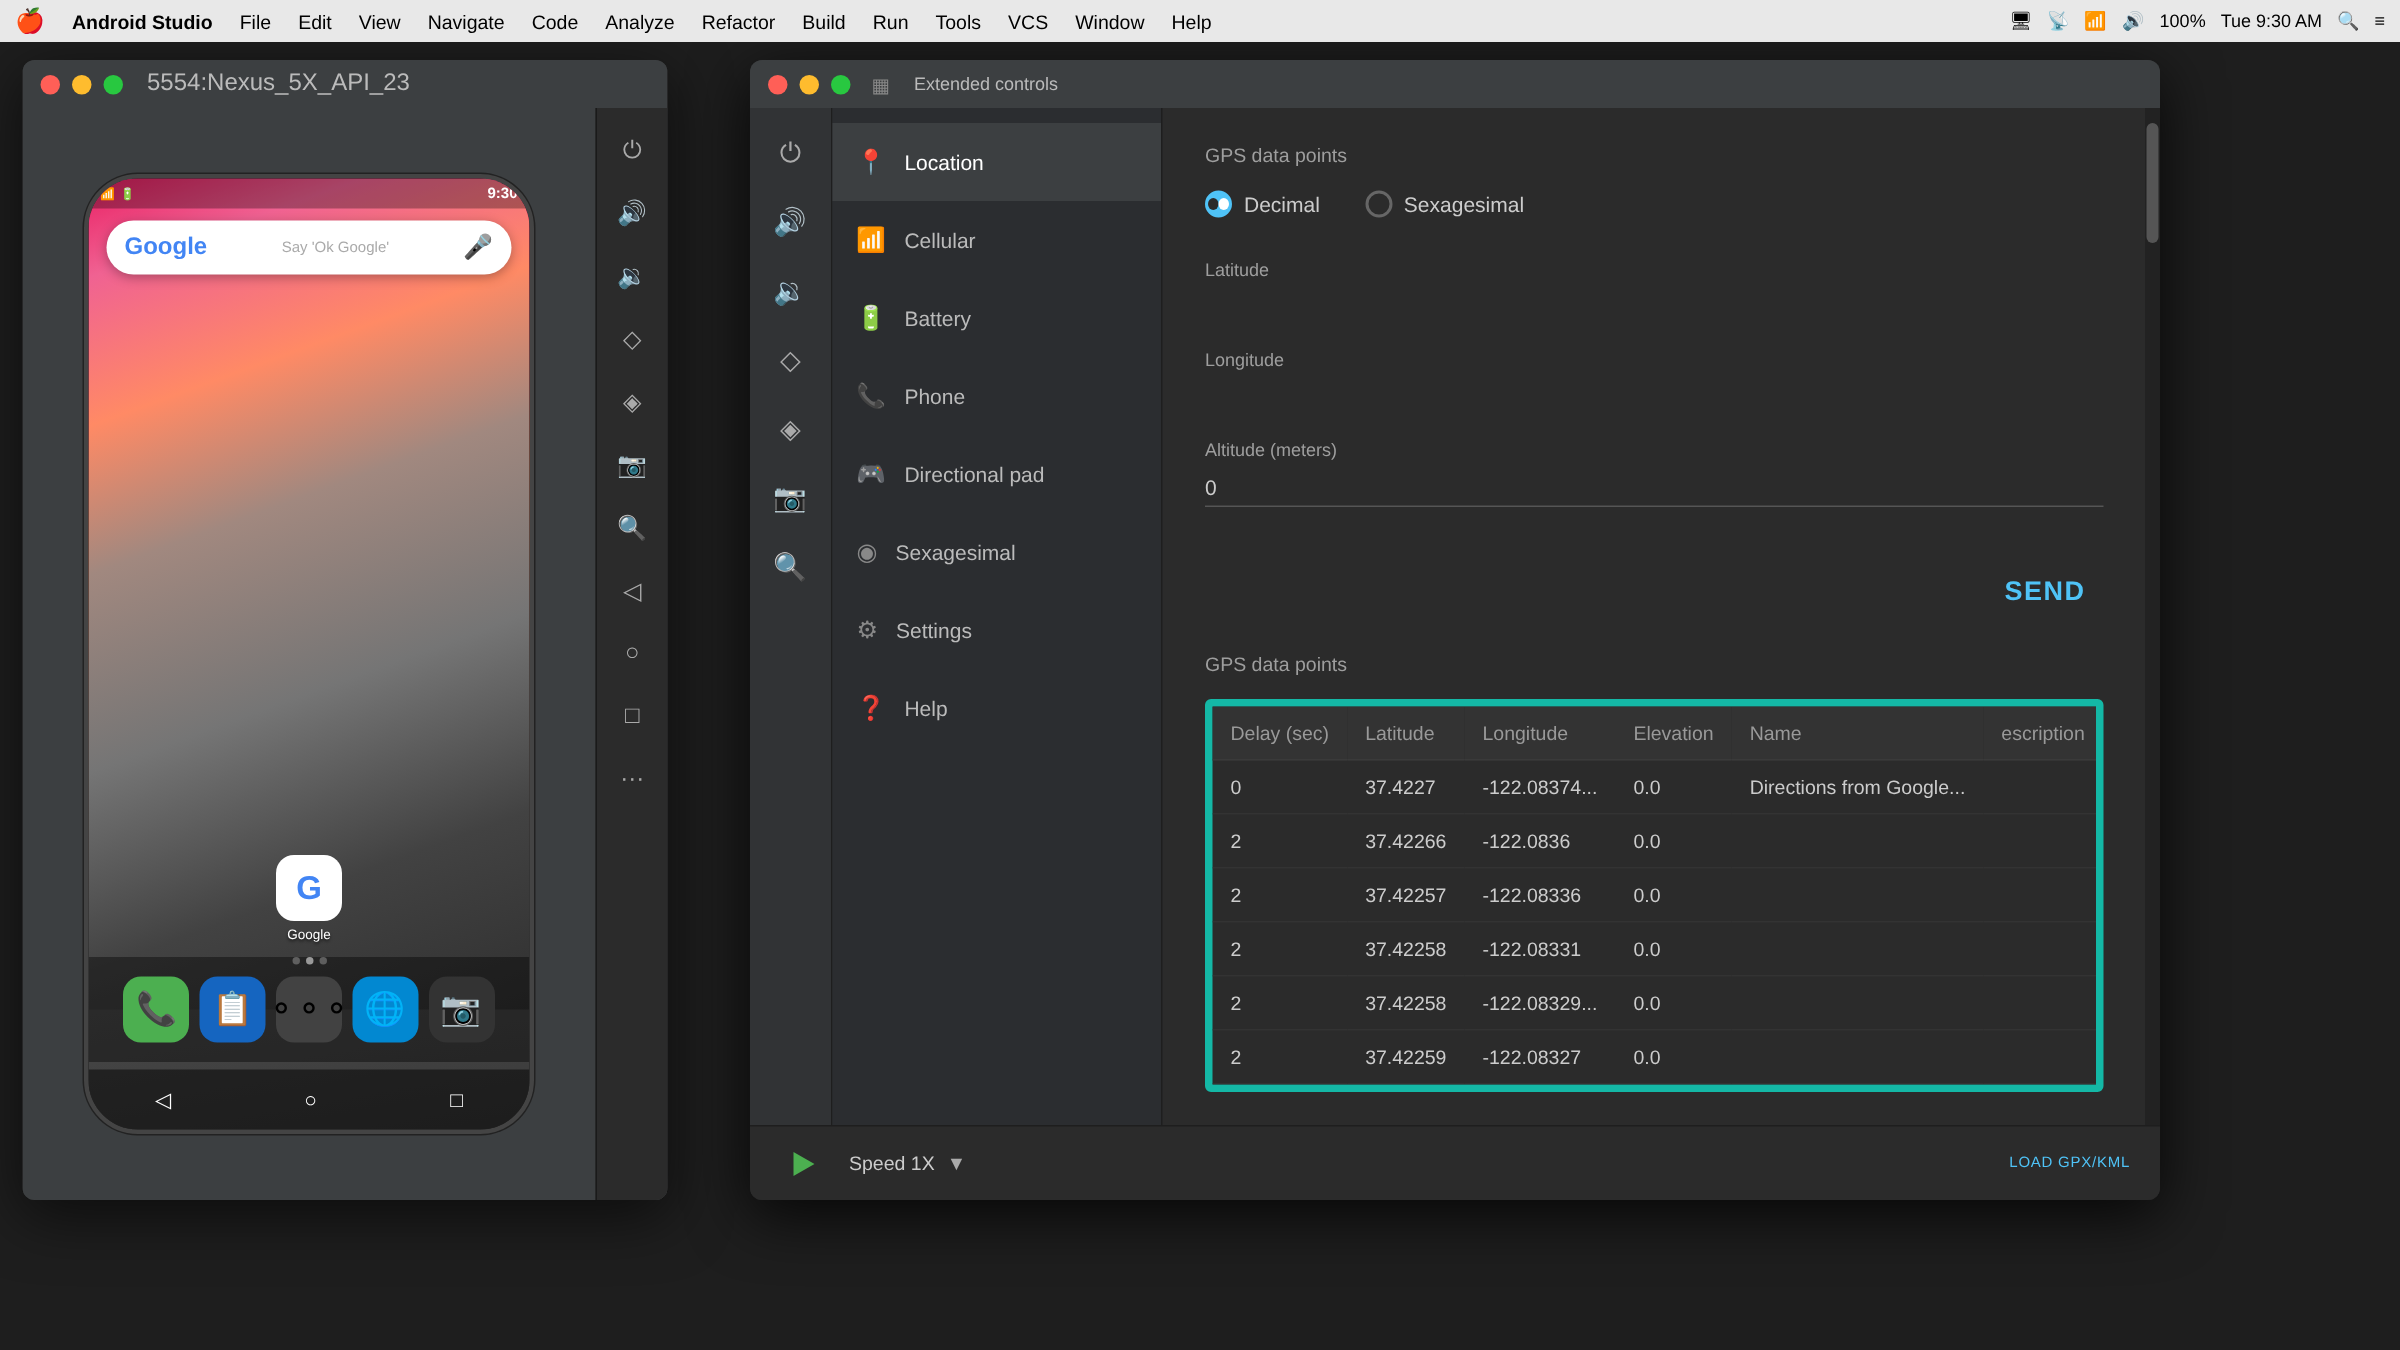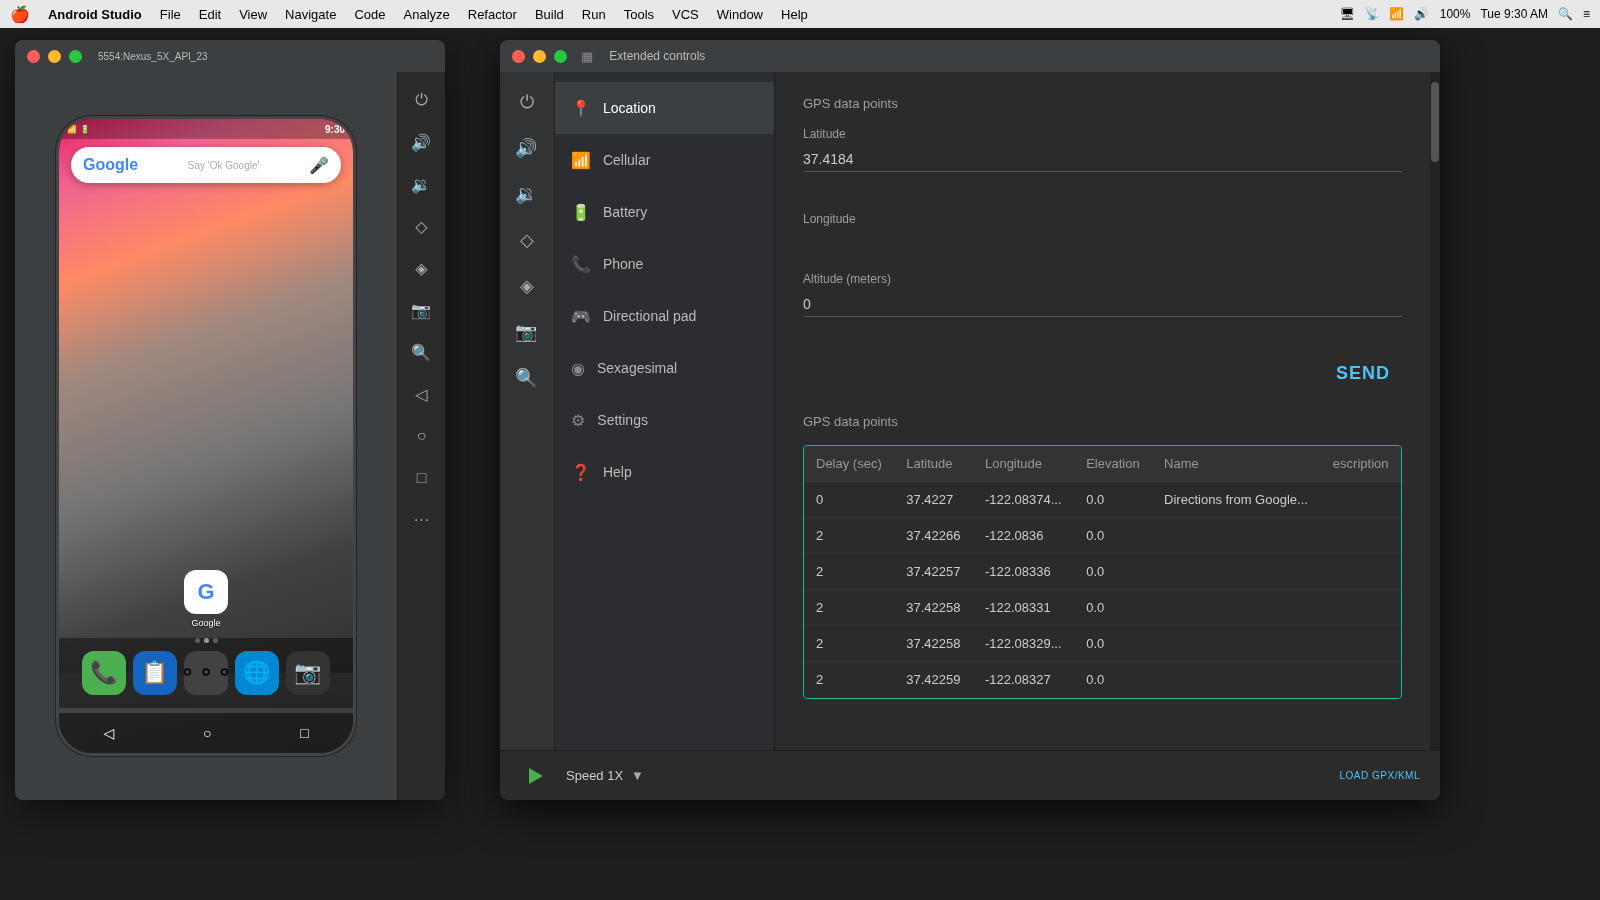--- a/index.html
+++ b/index.html
@@ -59,21 +59,21 @@
       gap: 8px;
     }
     .traffic-light {
       width: 13px; height: 13px; border-radius: 50%;
     }
     .tl-close { background: #ff5f57; }
     .tl-min { background: #febc2e; }
     .tl-max { background: #28c840; }
     .emulator-title {
       color: #bbb;
-      font-size: 10px;
+      font-size: 16px;
       margin-left: 8px;
     }
 
     .emulator-body {
       display: flex;
       align-items: flex-start;
       height: calc(100% - 32px);
       background: #3c3f41;
     }
     .phone-area {
@@ -399,21 +399,21 @@
       color: #4fc3f7;
       font-size: 18px;
       font-weight: 600;
       letter-spacing: 1px;
       cursor: pointer;
       padding: 6px 12px;
     }
 
     
     .gps-table-wrapper {
-      border: 1px solid #14b8a6;
+      border: 5px solid #14b8a6;
       border-radius: 4px;
       overflow: hidden;
       margin-bottom: 20px;
     }
     .gps-table {
       width: 100%;
       border-collapse: collapse;
       font-size: 13px;
     }
     .gps-table thead tr {
@@ -666,25 +666,36 @@
         <span class="sidebar-item-icon">❓</span>
         <span>Help</span>
       </div>
     </div>
 
     <div style="display:flex;flex:1;overflow:hidden;">
       <div class="ext-main">
 
         <div class="section-title">GPS data points</div>
 
+        <div class="radio-group">
+          <div class="radio-option">
+            <div class="radio-circle selected">
+              <div style="width:8px;height:8px;border-radius:50%;background:#2b2b2b;"></div>
+            </div>
+            <span class="radio-label">Decimal</span>
+          </div>
+          <div class="radio-option">
+            <div class="radio-circle"></div>
+            <span class="radio-label">Sexagesimal</span>
+          </div>
+        </div>
 
         <div class="coords-section">
           <div class="field-group">
             <div class="field-label">Latitude</div>
-            <div class="field-value">37.4184</div>
           </div>
 
           <div class="field-group">
             <div class="field-label">Longitude</div>
           </div>
 
           <div class="field-group">
             <div class="field-label">Altitude (meters)</div>
             <div class="field-value">0</div>
           </div>

